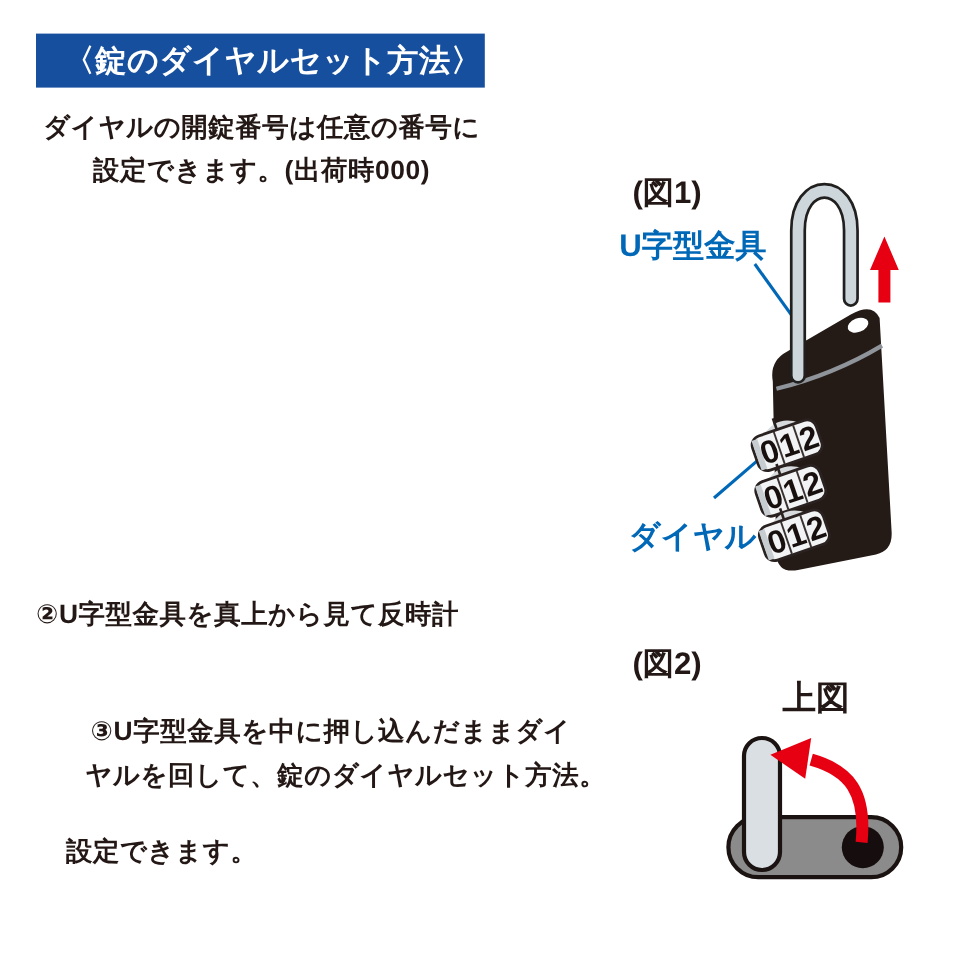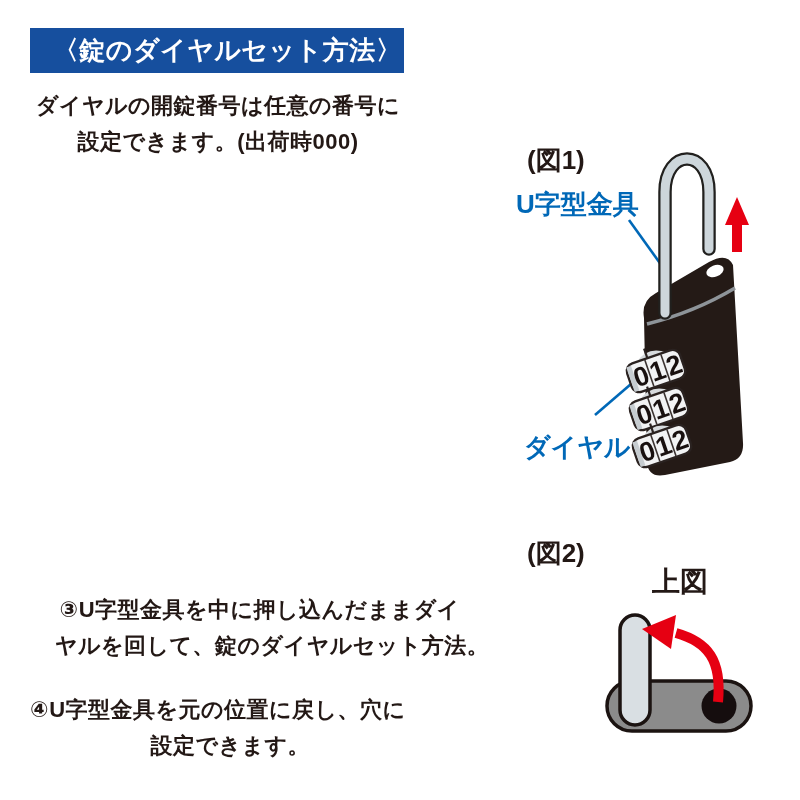--- a/index.html
+++ b/index.html
@@ -7,21 +7,21 @@
         font-family:"Liberation Sans","DejaVu Sans",sans-serif;color:#231815;text-align:center;}
   .banner{position:absolute;left:30px;top:28px;width:374px;height:45px;background:#164f9e;
           color:#ffffff;font-size:26px;font-weight:bold;line-height:45px;padding-left:21px;
           box-sizing:border-box;letter-spacing:0.5px;}
   .txtblock{position:absolute;left:30px;font-size:22px;font-weight:bold;line-height:36px;
             letter-spacing:0.5px;white-space:nowrap;}
   .txtblock .cont{padding-left:25px;}
   #intro{left:36px;top:88px;}
   #step1{top:196px;}
   #step2{top:494px;}
-  #step3{top:592px;}
+  #step3{top:592px;margin-left:16px;}
   #step4{top:692px;}
   .figlabel{position:absolute;font-size:26px;font-weight:bold;white-space:nowrap;}
   .bluelabel{position:absolute;font-size:26px;font-weight:bold;color:#0068b7;white-space:nowrap;}
   #fig1-label{left:527px;top:143px;}
   #fig1-shackle-label{left:516px;top:187px;}
   #fig1-dial-label{left:524px;top:430px;}
   #fig2-label{left:527px;top:536px;}
   #fig2-topview-label{left:652px;top:563px;font-size:28px;}
   svg{position:absolute;}
   #fig1-svg{left:500px;top:130px;}
@@ -38,27 +38,27 @@
   </div>
 
   <div id="intro" class="txtblock">
     <div>ダイヤルの開錠番号は任意の番号に</div>
     <div>設定できます。(出荷時000)</div>
   </div>
 
   <div id="step1" class="txtblock">
   </div>
   <div id="step2" class="txtblock">
+    <div>②U字型金具を真上から見て反時計</div>
   </div>
   <div id="step3" class="txtblock">
     <div>③U字型金具を中に押し込んだままダイ</div>
     <div class="cont">ヤルを回して、錠のダイヤルセット方法。</div>
   </div>
   <div id="step4" class="txtblock">
-    <div>④U字型金具を元の位置に戻し、穴に</div>
     <div class="cont">設定できます。</div>
   </div>
 
   <div id="fig1-label" class="figlabel">(図1)</div>
   <div id="fig1-shackle-label" class="bluelabel">U字型金具</div>
   <div id="fig1-dial-label" class="bluelabel">ダイヤル</div>
 
   <svg id="fig1-svg" width="300" height="370" viewBox="500 130 300 370">
 
     <line x1="629" y1="220" x2="662" y2="266" stroke="#0068b7" stroke-width="2.6"></line>

